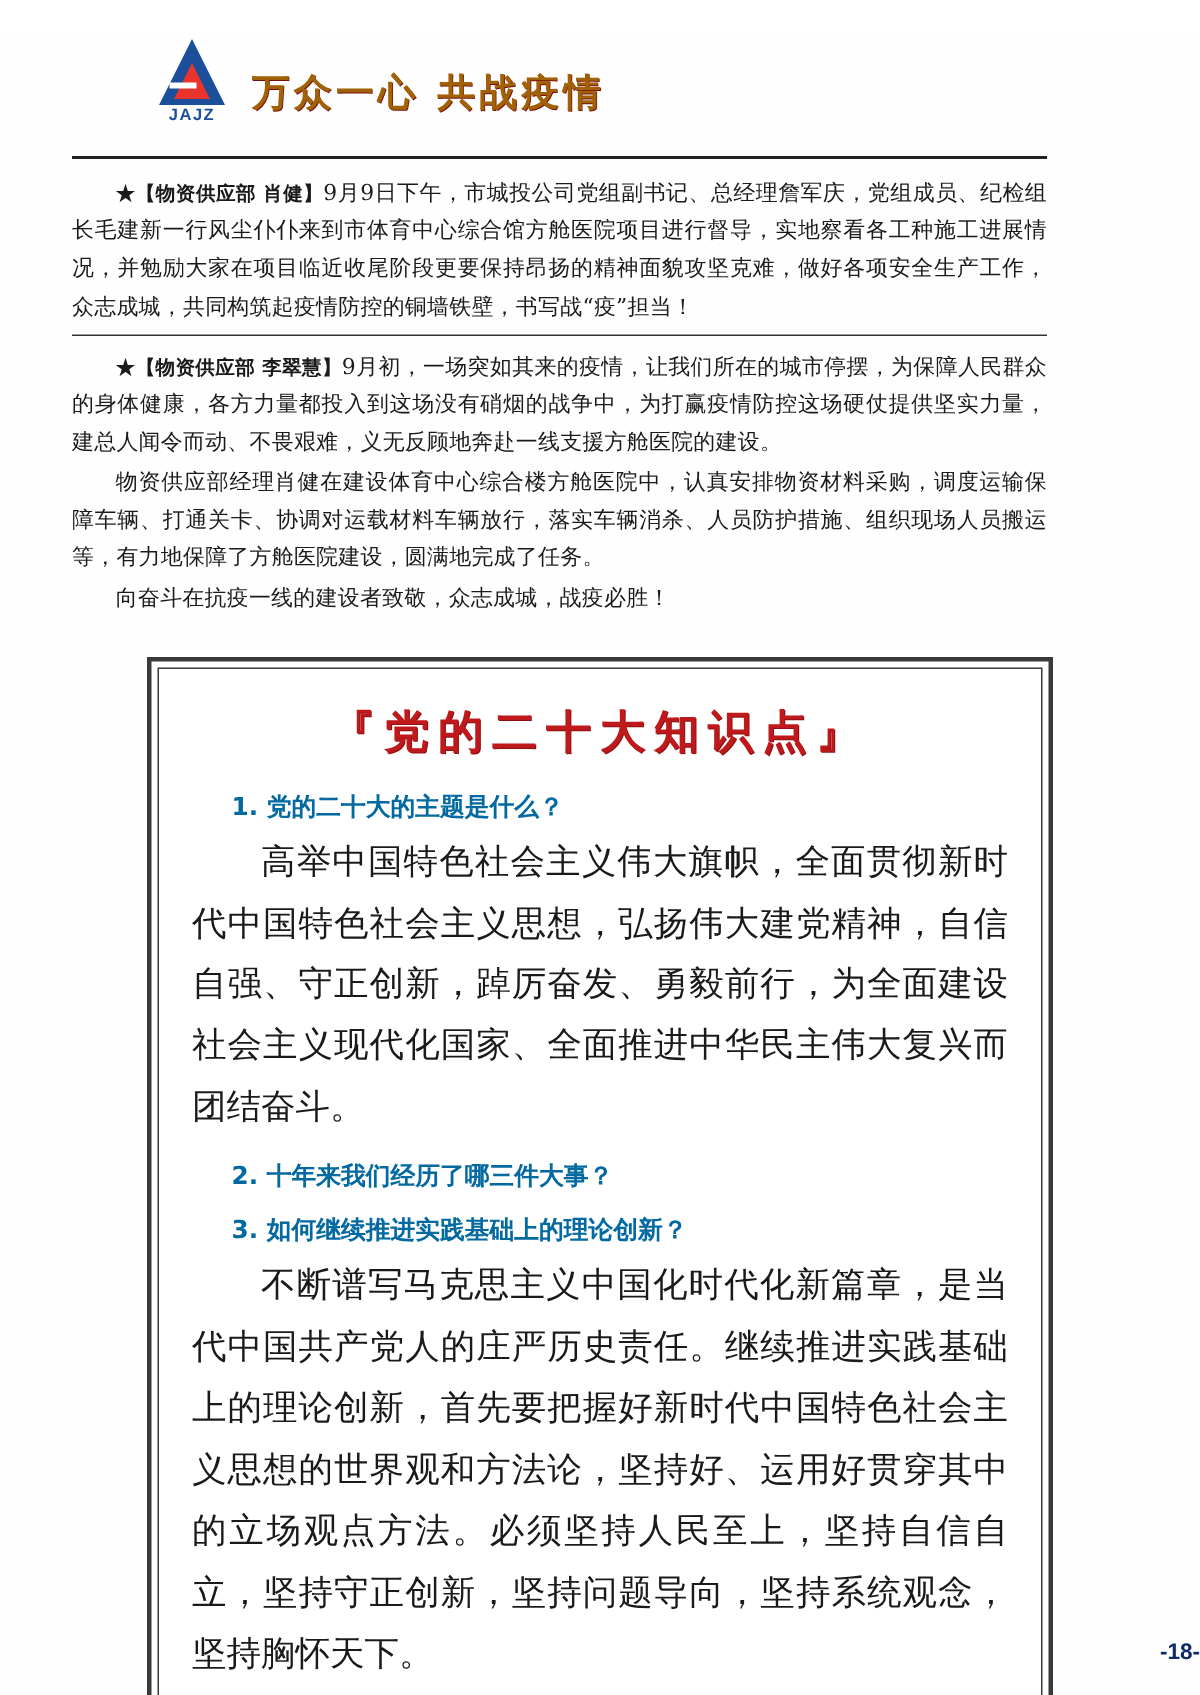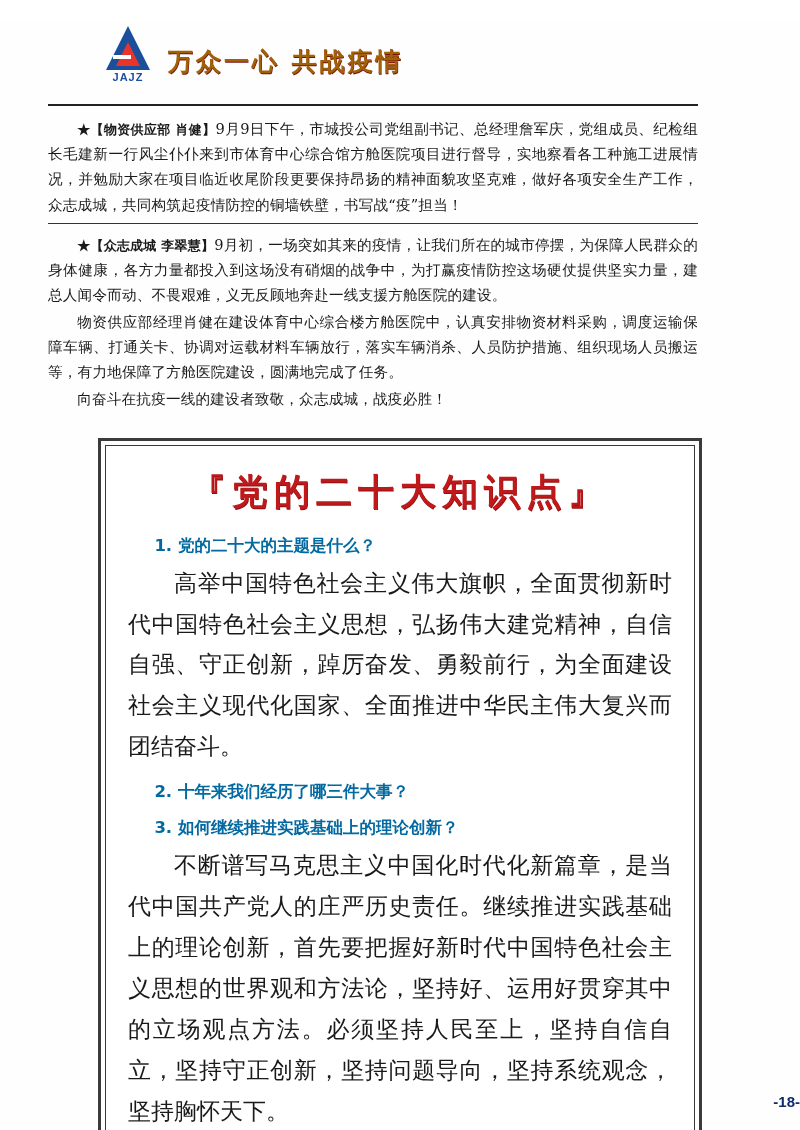--- a/index.html
+++ b/index.html
@@ -129,21 +129,21 @@
     padding: 4px;
     background: #fff;
   }
   .kbox-inner {
     border: 1px solid #3a3a3a;
     padding: 18px 22px 26px 22px;
   }
   .kbox-title {
     text-align: center;
     color: #c0191b;
-    font-size: 36px;
+    font-size: 30px;
     font-weight: bold;
     letter-spacing: 6px;
     font-family: "DejaVu Sans", "Liberation Sans", sans-serif;
     margin: 4px 0 18px 0;
     text-shadow: 0.6px 0.6px 0 #8d1113;
   }
   .q {
     color: #0369a1;
     font-weight: bold;
     font-size: 16.5px;
@@ -195,21 +195,21 @@
   <div class="article-wrap">
     <div class="rule"></div>
 
     <p class="para indent">
       <span class="lead star">★【物资供应部 肖健】</span><span>9月9日下午，市城投公司党组副书记、总经理詹军庆，党组成员、纪检组长毛建新一行风尘仆仆来到市体育中心综合馆方舱医院项目进行督导，实地察看各工种施工进展情况，并勉励大家在项目临近收尾阶段更要保持昂扬的精神面貌攻坚克难，做好各项安全生产工作，众志成城，共同构筑起疫情防控的铜墙铁壁，书写战“疫”担当！</span>
     </p>
 
     <div class="rule thin"></div>
 
     <p class="para indent">
-      <span class="lead star">★【众志成城 李翠慧】</span><span>9月初，一场突如其来的疫情，让我们所在的城市停摆，为保障人民群众的身体健康，各方力量都投入到这场没有硝烟的战争中，为打赢疫情防控这场硬仗提供坚实力量，建总人闻令而动、不畏艰难，义无反顾地奔赴一线支援方舱医院的建设。</span>
+      <span class="lead star">★【物资供应部 李翠慧】</span><span>9月初，一场突如其来的疫情，让我们所在的城市停摆，为保障人民群众的身体健康，各方力量都投入到这场没有硝烟的战争中，为打赢疫情防控这场硬仗提供坚实力量，建总人闻令而动、不畏艰难，义无反顾地奔赴一线支援方舱医院的建设。</span>
     </p>
 
     <p class="para indent">物资供应部经理肖健在建设体育中心综合楼方舱医院中，认真安排物资材料采购，调度运输保障车辆、打通关卡、协调对运载材料车辆放行，落实车辆消杀、人员防护措施、组织现场人员搬运等，有力地保障了方舱医院建设，圆满地完成了任务。</p>
     <p class="para indent">向奋斗在抗疫一线的建设者致敬，众志成城，战疫必胜！</p>
   </div>
 
   <div class="kbox">
     <div class="kbox-inner">
       <div class="kbox-title">『党的二十大知识点』</div>
 

